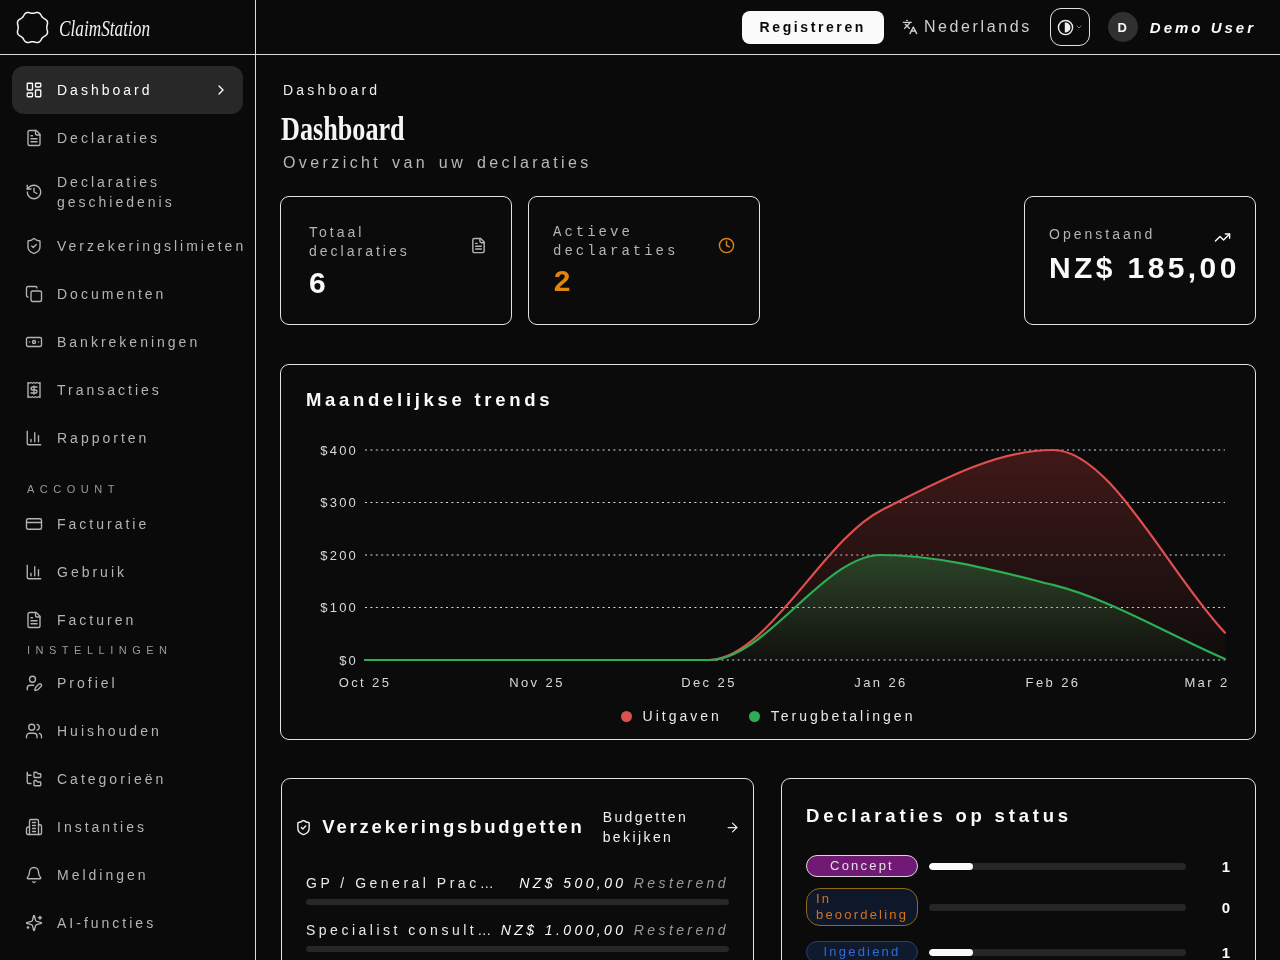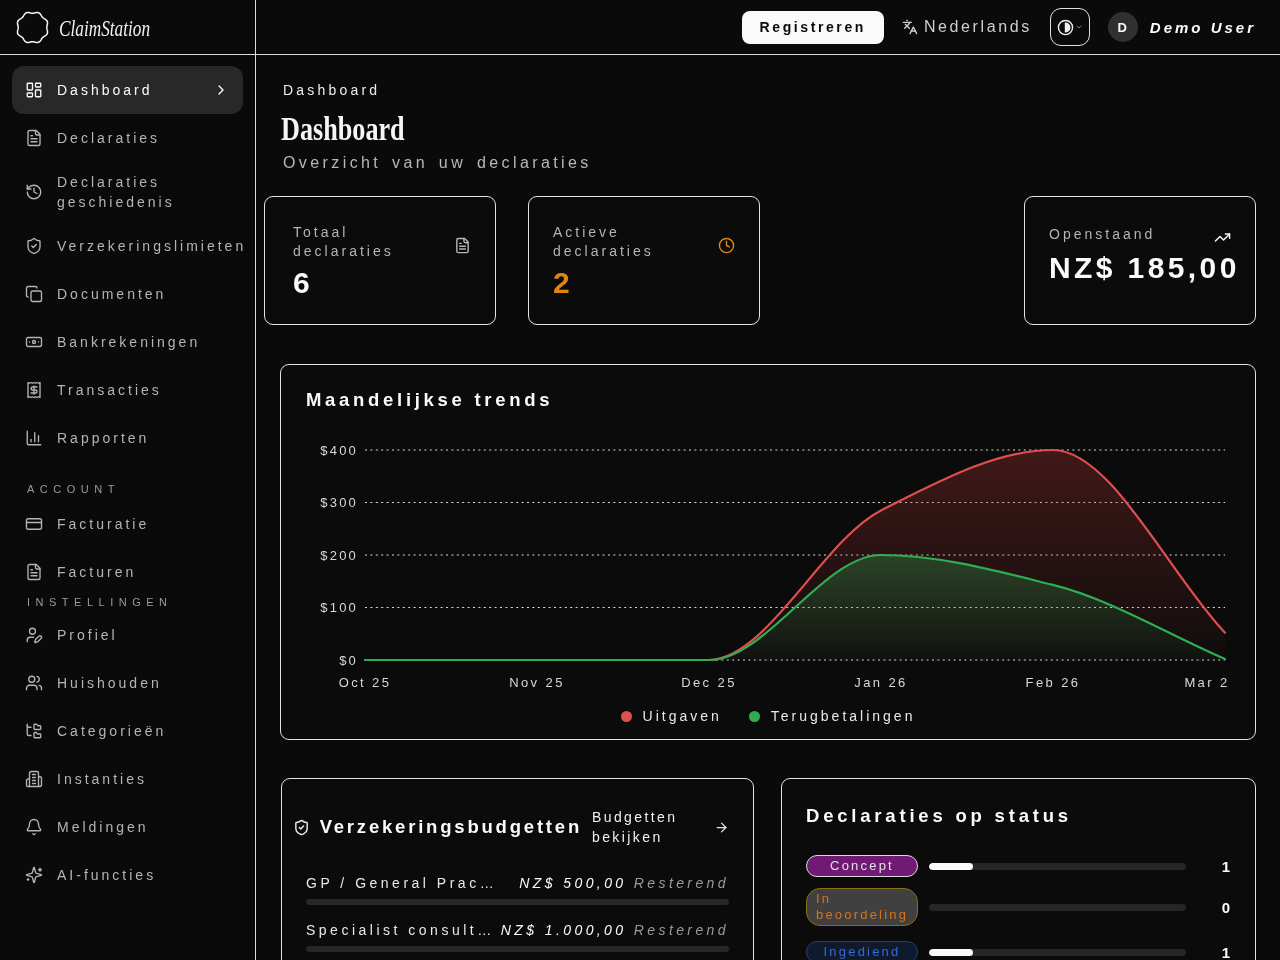--- a/index.html
+++ b/index.html
@@ -50,37 +50,37 @@
 
   .chartcard { left:24px; top:308px; width:976px; height:376px; }
   .chart-title { position:absolute; left:25px; top:24px; font-size:18.5px; font-weight:700; letter-spacing:3.7px; color:#fafafa; }
   .legend { position:absolute; left:0; right:0; top:343px; display:flex; justify-content:center; gap:27px; }
   .leg { display:flex; align-items:center; gap:11px; font-size:14px; letter-spacing:3px; color:#e8e8e8; }
   .dot { width:11px; height:11px; border-radius:50%; }
 
   .bcard { top:722px; }
   .bleft { left:25px; width:473px; height:260px; padding:28px 24px 24px 24px; }
   .bright { left:525px; width:475px; height:260px; padding:24px; }
-  .bhead { display:flex; align-items:center; justify-content:flex-end; height:40px; }
+  .bhead { display:flex; align-items:center; justify-content:center; height:40px;gap:8px; }
   .bh-l { display:flex; align-items:center; gap:10px; }
   .bh-l svg { width:17px; height:17px; color:#ededed; }
   .btitle { font-size:18.5px; font-weight:700; letter-spacing:2.8px; color:#fafafa; }
   .blink { display:flex; align-items:center; gap:22px;margin-left:10px; }
   .blink .t { font-size:14px; letter-spacing:2.4px; color:#f0f0f0; line-height:20px; width:100px; }
   .blink svg { width:15px; height:15px; color:#e5e5e5; }
   .brow { display:flex; justify-content:space-between; align-items:baseline; margin-top:17px; font-size:14px; line-height:17px; } .brow.first { margin-top:28px; }
   .brow .n { letter-spacing:3.5px; color:#e8e8e8; white-space:nowrap; }
   .brow .v { letter-spacing:3.4px; color:#fafafa; white-space:nowrap;font-style:italic; }
   .brow .v .muted { color:#9a9a9a; }
   .bbar { height:6px; background:#272727; border-radius:3px; margin-top:7px; }
 
   .srow { display:flex; align-items:center; margin-top:11px; } .srow.last { margin-top:15px; }
   .pill { width:112px; border-radius:14px; font-size:13px; letter-spacing:2.2px; text-align:center; padding:2px 0; line-height:16px; }
   .pill.concept { border:1px solid #d8d8d8; background:#701a75; color:#e2e2e2; }
-  .pill.review  { border:1px solid #8f6c10; background:#404040; color:#d4731c; text-align:left; padding:2px 9px; }
+  .pill.review  { border:1px solid #8f6c10; background:#0f172a; color:#d4731c; text-align:left; padding:2px 9px; }
   .pill.submitted { border:1px solid #27406e; background:#101a2e; color:#2d6ce0; }
   .sbar { flex:1; height:7px; background:#262626; border-radius:4px; margin-left:11px; position:relative; overflow:hidden; }
   .sbar .fill { position:absolute; left:0; top:0; bottom:0; background:#fafafa; border-radius:4px; }
   .scount { width:45px; text-align:right; font-size:15px; font-weight:700; letter-spacing:1px; }
 </style>
 </head>
 <body>
 
 <div class="sidebar">
   <div class="sb-head">
@@ -160,20 +160,29 @@
         </svg>
         <span class="lbl">Rapporten</span>
       </div>
     <div class="nav-sec sec1">ACCOUNT</div>
     <div class="nav-item">
         <svg viewBox="0 0 24 24" fill="none" stroke="currentColor" stroke-width="1.8" stroke-linecap="round" stroke-linejoin="round">
           <rect width="20" height="14" x="2" y="5" rx="2"></rect>
           <line x1="2" x2="22" y1="10" y2="10"></line>
         </svg>
         <span class="lbl">Facturatie</span>
+      </div>
+    <div class="nav-item">
+        <svg viewBox="0 0 24 24" fill="none" stroke="currentColor" stroke-width="1.8" stroke-linecap="round" stroke-linejoin="round">
+          <path d="M3 3v16a2 2 0 0 0 2 2h16"></path>
+          <path d="M18 17V9"></path>
+          <path d="M13 17V5"></path>
+          <path d="M8 17v-3"></path>
+        </svg>
+        <span class="lbl">Gebruik</span>
       </div>
     <div class="nav-item">
         <svg viewBox="0 0 24 24" fill="none" stroke="currentColor" stroke-width="1.8" stroke-linecap="round" stroke-linejoin="round">
           <path d="M15 2H6a2 2 0 0 0-2 2v16a2 2 0 0 0 2 2h12a2 2 0 0 0 2-2V7Z"></path>
           <path d="M14 2v4a2 2 0 0 0 2 2h4"></path>
           <path d="M10 9H8"></path>
           <path d="M16 13H8"></path>
           <path d="M16 17H8"></path>
         </svg>
         <span class="lbl">Facturen</span>
@@ -263,34 +272,34 @@
     <div class="avatar">D</div>
     <div class="uname">Demo User</div>
   </div>
 </div>
 
 <div class="main">
   <div class="crumb">Dashboard</div>
   <div class="h1">Dashboard</div>
   <div class="sub">Overzicht van uw declaraties</div>
 
-  <div class="card stat" style="left:8px;padding-left:28px;">
+  <div class="card stat" style="left:24px;padding-left:28px;">
     <div class="trow">
         <div class="title">Totaal declaraties</div>
       <svg class="ticon c-gray" viewBox="0 0 24 24" fill="none" stroke="currentColor" stroke-width="2" stroke-linecap="round" stroke-linejoin="round">
           <path d="M15 2H6a2 2 0 0 0-2 2v16a2 2 0 0 0 2 2h12a2 2 0 0 0 2-2V7Z"></path>
           <path d="M14 2v4a2 2 0 0 0 2 2h4"></path>
           <path d="M10 9H8"></path>
           <path d="M16 13H8"></path>
           <path d="M16 17H8"></path>
         </svg>
       </div>
     <div class="val c-white">6</div>
   </div>
-  <div class="card stat" style="left:272px;">
+  <div class="card stat" style="left:272px;font-family:Liberation Mono, monospace;">
     <div class="trow">
         <div class="title">Actieve<br>declaraties</div>
       <svg class="ticon c-orange" viewBox="0 0 24 24" fill="none" stroke="currentColor" stroke-width="2" stroke-linecap="round" stroke-linejoin="round">
           <circle cx="12" cy="12" r="10"></circle>
           <polyline points="12 6 12 12 16 14"></polyline>
         </svg>
       </div>
     <div class="val c-orange">2</div>
   </div>
   <div class="card stat" style="left:768px;">

